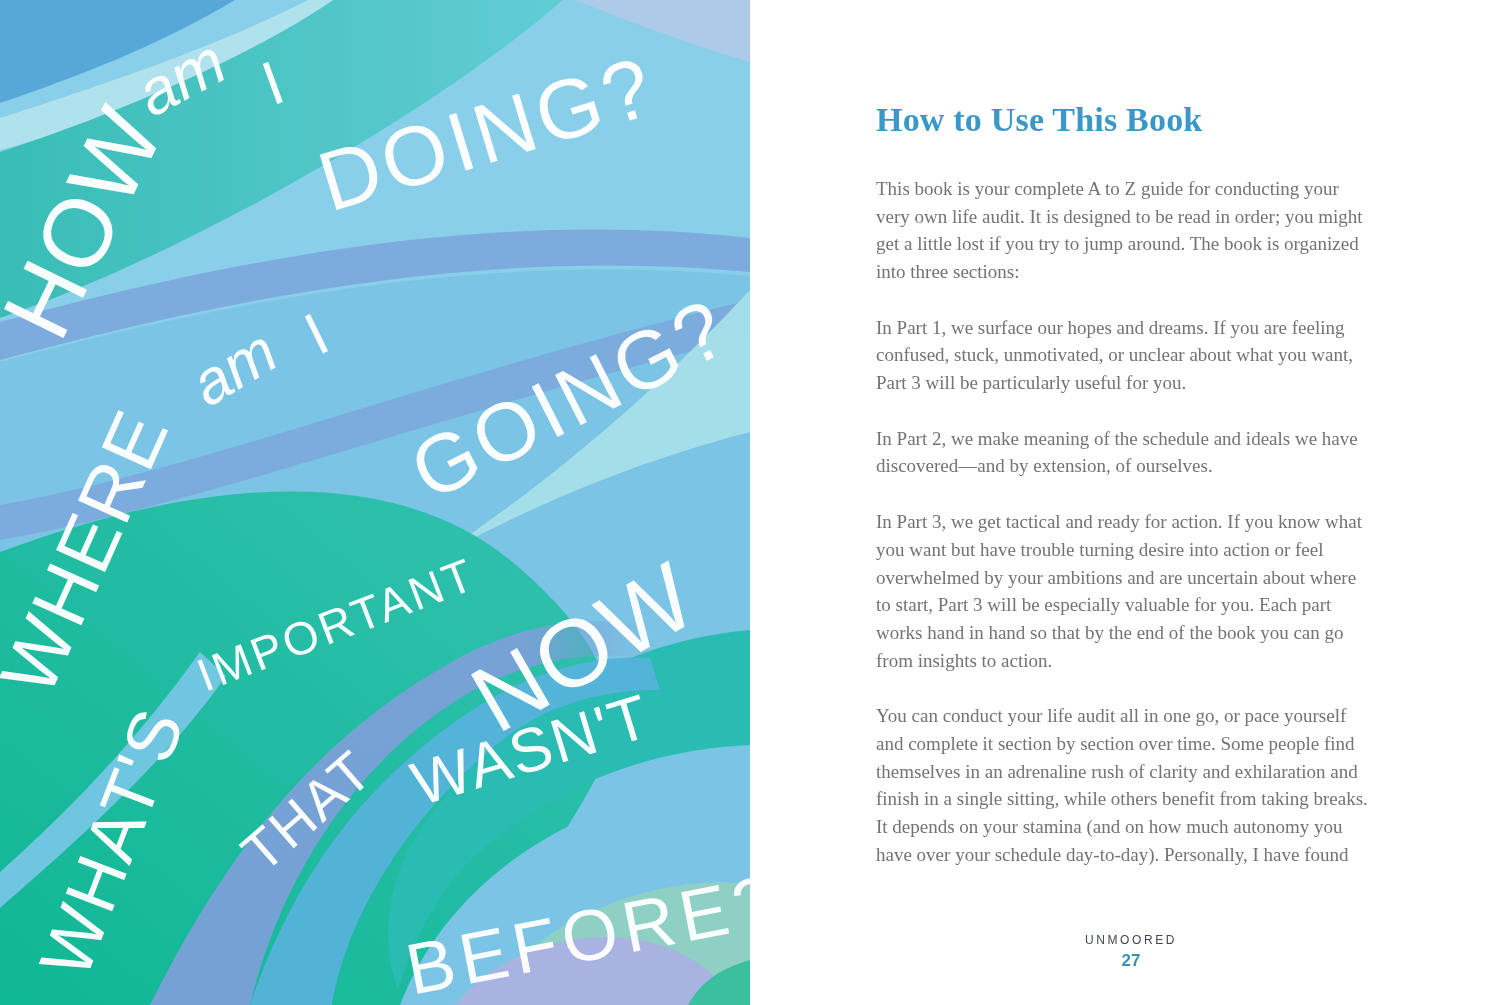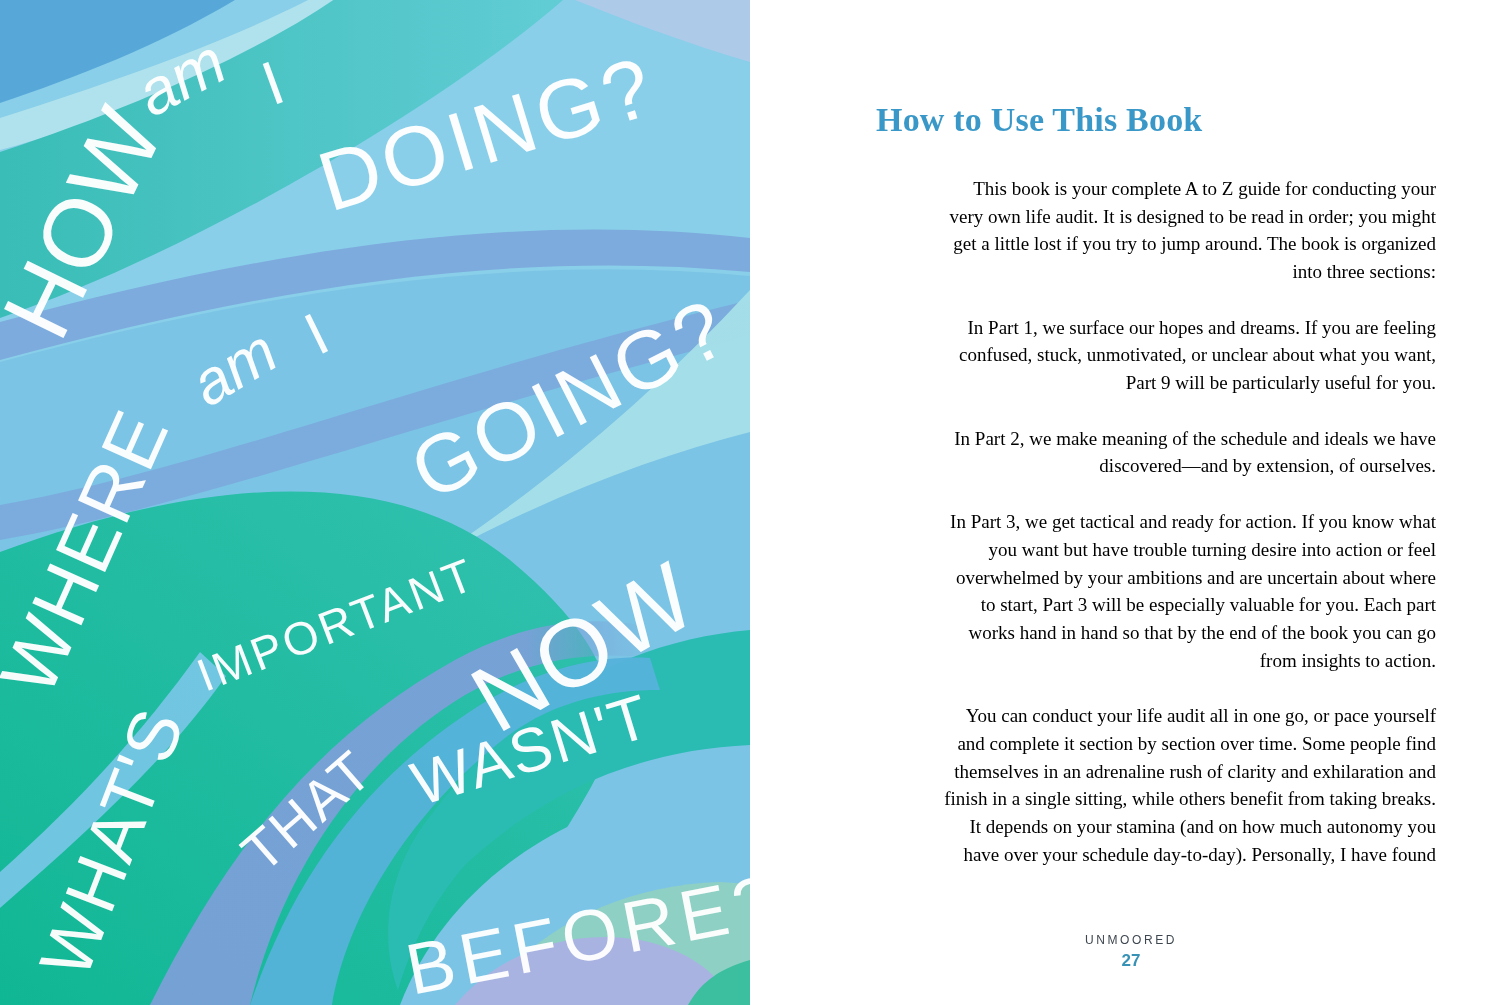--- a/index.html
+++ b/index.html
@@ -20,21 +20,21 @@
   .article h1{
     margin:100px 0 34px 0;
     font-family:"Liberation Serif",serif;
     font-weight:700;font-size:34px;line-height:1.2;
     color:#3a98c8;letter-spacing:.2px;
   }
   .article p{
     margin:0 0 28px 0;
     font-family:"Liberation Serif",serif;
     font-size:19px;line-height:27.7px;
-    color:#000000;white-space:pre-line;text-align:right;
+    color:#737373;white-space:pre-line;
   }
   .page-footer{
     position:absolute;left:126px;top:933px;width:510px;text-align:center;
   }
   .series-title{
     font-family:"Liberation Sans",sans-serif;font-size:12px;
     letter-spacing:2.6px;color:#3e474f;
   }
   .page-number{
     margin-top:4px;font-family:"Liberation Sans",sans-serif;
@@ -113,21 +113,21 @@
 
   <div class="right-page">
     <div class="article">
       <h1>How to Use This Book</h1>
       <p>This book is your complete A to Z guide for conducting your
 very own life audit. It is designed to be read in order; you might
 get a little lost if you try to jump around. The book is organized
 into three sections:</p>
       <p>In Part 1, we surface our hopes and dreams. If you are feeling
 confused, stuck, unmotivated, or unclear about what you want,
-Part 9 will be particularly useful for you.</p>
+Part 3 will be particularly useful for you.</p>
       <p>In Part 2, we make meaning of the schedule and ideals we have
 discovered—and by extension, of ourselves.</p>
       <p>In Part 3, we get tactical and ready for action. If you know what
 you want but have trouble turning desire into action or feel
 overwhelmed by your ambitions and are uncertain about where
 to start, Part 3 will be especially valuable for you. Each part
 works hand in hand so that by the end of the book you can go
 from insights to action.</p>
       <p>You can conduct your life audit all in one go, or pace yourself
 and complete it section by section over time. Some people find

